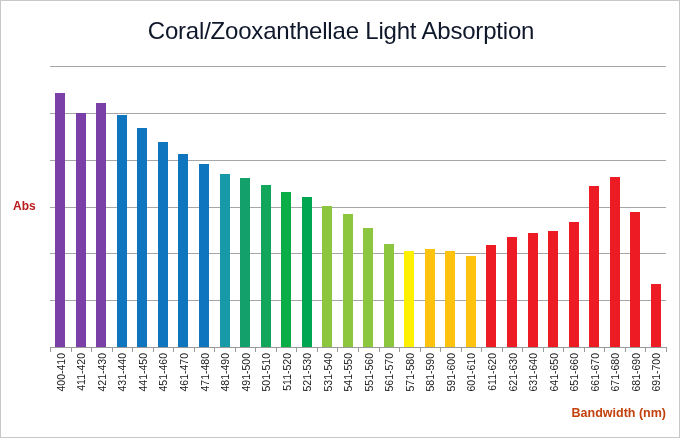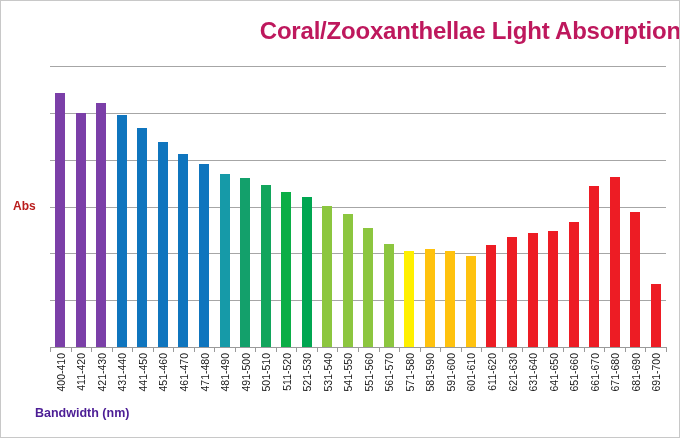--- a/index.html
+++ b/index.html
@@ -17,24 +17,24 @@
     box-sizing: border-box;
     border: 1px solid #c8c8c8;
     background: #ffffff;
     overflow: hidden;
   }
   #chart-title {
     position: absolute;
     left: 0;
     top: 16px;
     width: 680px;
-    text-align: right;
+    text-align: center;
     font-size: 24px;
-    font-weight: bold;
-    color: #be185d;
+    font-weight: normal;
+    color: #0f172a;
     letter-spacing: -0.2px;
   }
   
   #plot-area {
     position: absolute;
     left: 49px;
     top: 65px;
     width: 616px;
     height: 281px;
   }
@@ -88,27 +88,27 @@
   #y-axis-title {
     position: absolute;
     left: 12px;
     top: 198px;
     font-size: 12px;
     font-weight: bold;
     color: #b91c1c;
   }
   #x-axis-title {
     position: absolute;
-    left: 34px;
+    left: 49px;
     top: 405px;
     width: 616px;
-    text-align: left;
+    text-align: right;
     font-size: 12.5px;
     font-weight: bold;
-    color: #4c1d95;
+    color: #c2410c;
   }
 </style>
 </head>
 <body>
 
 <div id="chart-frame">
 
   <div id="chart-title">Coral/Zooxanthellae Light Absorption</div>
 
   <div id="y-axis-title">Abs</div>

